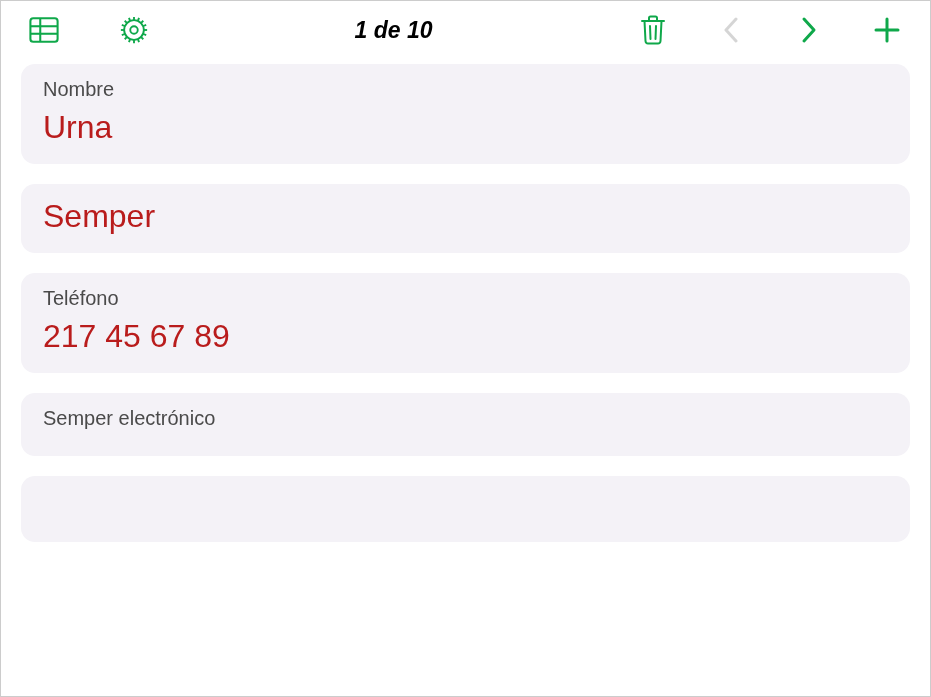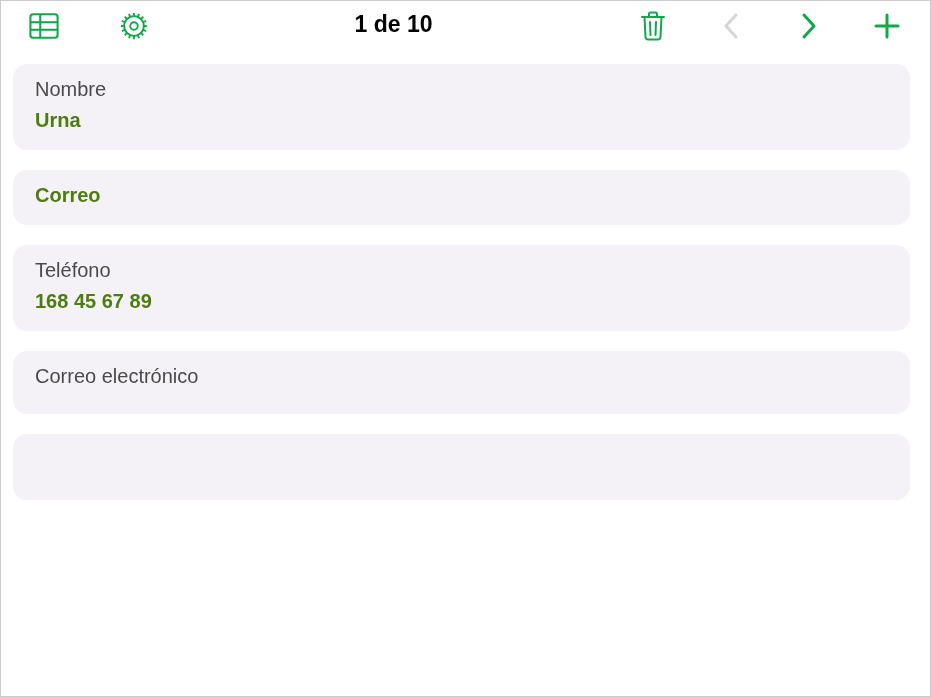--- a/index.html
+++ b/index.html
@@ -16,23 +16,24 @@
     }
     .container {
       width: 100%;
       height: 100%;
       border: 1px solid #ccc;
       display: flex;
       flex-direction: column;
     }
     .toolbar {
       display: flex;
-      align-items: flex-start;
+      align-items: center;
       padding: 10px 28px 10px 28px;
       height: 58px;
+      font-style: italic;
     }
     .toolbar-left {
       display: flex;
       gap: 60px;
       align-items: center;
     }
     .toolbar-center {
       flex: 1;
       text-align: center;
       font-size: 23px;
@@ -54,39 +55,39 @@
       padding: 0;
       width: 30px;
       height: 30px;
     }
     .icon-btn.disabled {
       opacity: 0.35;
       cursor: default;
     }
     .content {
       flex: 1;
-      padding: 5px 20px 20px 12px;
+      padding: 5px 20px 20px 20px;
       overflow-y: auto;
     }
     .field-card {
       background: #f4f2f7;
       border-radius: 14px;
       padding: 14px 22px 18px 22px;
       margin-bottom: 20px;
     }
     .field-label {
       font-size: 20px;
       color: #4a4a4a;
       margin-bottom: 8px;
       font-weight: 400;
     }
     .field-value {
-      font-size: 20px;
-      color: #4d7c0f;
-      font-weight: 700;
+      font-size: 32px;
+      color: #b91c1c;
+      font-weight: 400;
       border: none;
       background: transparent;
       width: 100%;
       outline: none;
       font-family: inherit;
     }
     .field-value-empty {
       min-height: 34px;
     }
     svg {
@@ -165,30 +166,30 @@
   </div>
 
   <div class="content">
 
     <div class="field-card">
       <div class="field-label">Nombre</div>
       <div class="field-value">Urna</div>
     </div>
 
     <div class="field-card">
-      <div class="field-value">Correo</div>
+      <div class="field-value">Semper</div>
     </div>
 
     <div class="field-card">
       <div class="field-label">Teléfono</div>
-      <div class="field-value">168 45 67 89</div>
+      <div class="field-value">217 45 67 89</div>
     </div>
 
     <div class="field-card">
-      <div class="field-label">Correo electrónico</div>
+      <div class="field-label">Semper electrónico</div>
     </div>
 
     <div class="field-card">
       <div class="field-value field-value-empty"></div>
     </div>
 
   </div>
 </div>
 
 </body></html>

